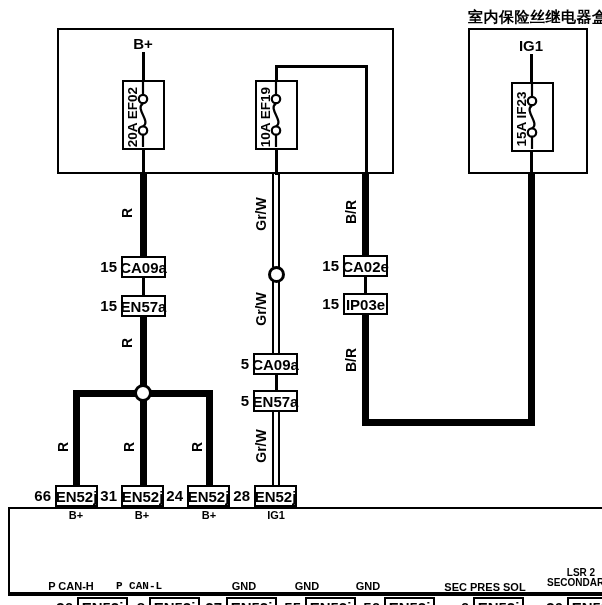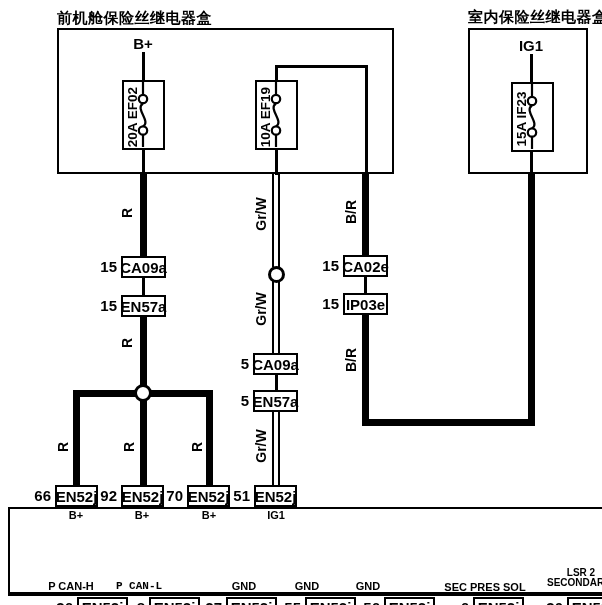--- a/index.html
+++ b/index.html
@@ -51,21 +51,20 @@
   <div class="wire" style="left:361.5px;top:419px;width:173px;height:7px;"></div>
   <div class="wire" style="left:527.5px;top:174px;width:7px;height:252px;"></div>
 
   <div class="dbl" style="left:272px;top:174px;height:93px;"></div>
   <div class="dbl" style="left:272px;top:281px;height:73px;"></div>
   <div class="dbl" style="left:272px;top:410px;height:77px;"></div>
 
   <div class="circ" style="left:267.5px;top:265.5px;width:17px;height:17px;"></div>
   <div class="circ" style="left:134px;top:384px;width:18px;height:18px;"></div>
 
-  <div class="title" style="left:57px;top:9px;">前机舱保险丝继电器盒</div>
   <div class="obox" style="left:57px;top:28px;width:337px;height:146px;"></div>
 
   <div class="title" style="left:468px;top:8px;">室内保险丝继电器盒</div>
   <div class="obox" style="left:468px;top:28px;width:120px;height:146px;"></div>
 
   <div class="blabel" style="left:113px;top:35px;width:60px;">B+</div>
   <div class="blabel" style="left:501px;top:37px;width:60px;">IG1</div>
 
   <div class="fuse" style="left:122px;top:80px;width:43px;height:70px;">
     <svg width="38" height="65" viewBox="0 0 38 65">
@@ -127,25 +126,25 @@
   <div class="pnum" style="left:315px;top:293px;">15</div>
   <div class="cbox" style="left:343px;top:293px;width:45px;">IP03e</div>
 
   <div class="pnum" style="left:225px;top:353px;">5</div>
   <div class="cbox" style="left:253px;top:353px;width:45px;">CA09a</div>
   <div class="pnum" style="left:225px;top:390px;">5</div>
   <div class="cbox" style="left:253px;top:390px;width:45px;">EN57a</div>
 
   <div class="pnum" style="left:27px;top:485px;">66</div>
   <div class="cbox" style="left:55px;top:485px;width:43px;">EN52j</div>
-  <div class="pnum" style="left:93px;top:485px;">92</div>
+  <div class="pnum" style="left:93px;top:485px;">31</div>
   <div class="cbox" style="left:121px;top:485px;width:43px;">EN52j</div>
-  <div class="pnum" style="left:159px;top:485px;">70</div>
+  <div class="pnum" style="left:159px;top:485px;">24</div>
   <div class="cbox" style="left:187px;top:485px;width:43px;">EN52j</div>
-  <div class="pnum" style="left:226px;top:485px;">51</div>
+  <div class="pnum" style="left:226px;top:485px;">28</div>
   <div class="cbox" style="left:254px;top:485px;width:43px;">EN52j</div>
 
   <div class="obox" style="left:8px;top:507px;width:612px;height:89px;border-bottom-width:4px;"></div>
 
   <div class="slabel" style="left:56px;top:509px;width:40px;">B+</div>
   <div class="slabel" style="left:122px;top:509px;width:40px;">B+</div>
   <div class="slabel" style="left:189px;top:509px;width:40px;">B+</div>
   <div class="slabel" style="left:256px;top:509px;width:40px;">IG1</div>
 
   <div class="slabel" style="left:31px;top:580px;width:80px;">P CAN-H</div>

